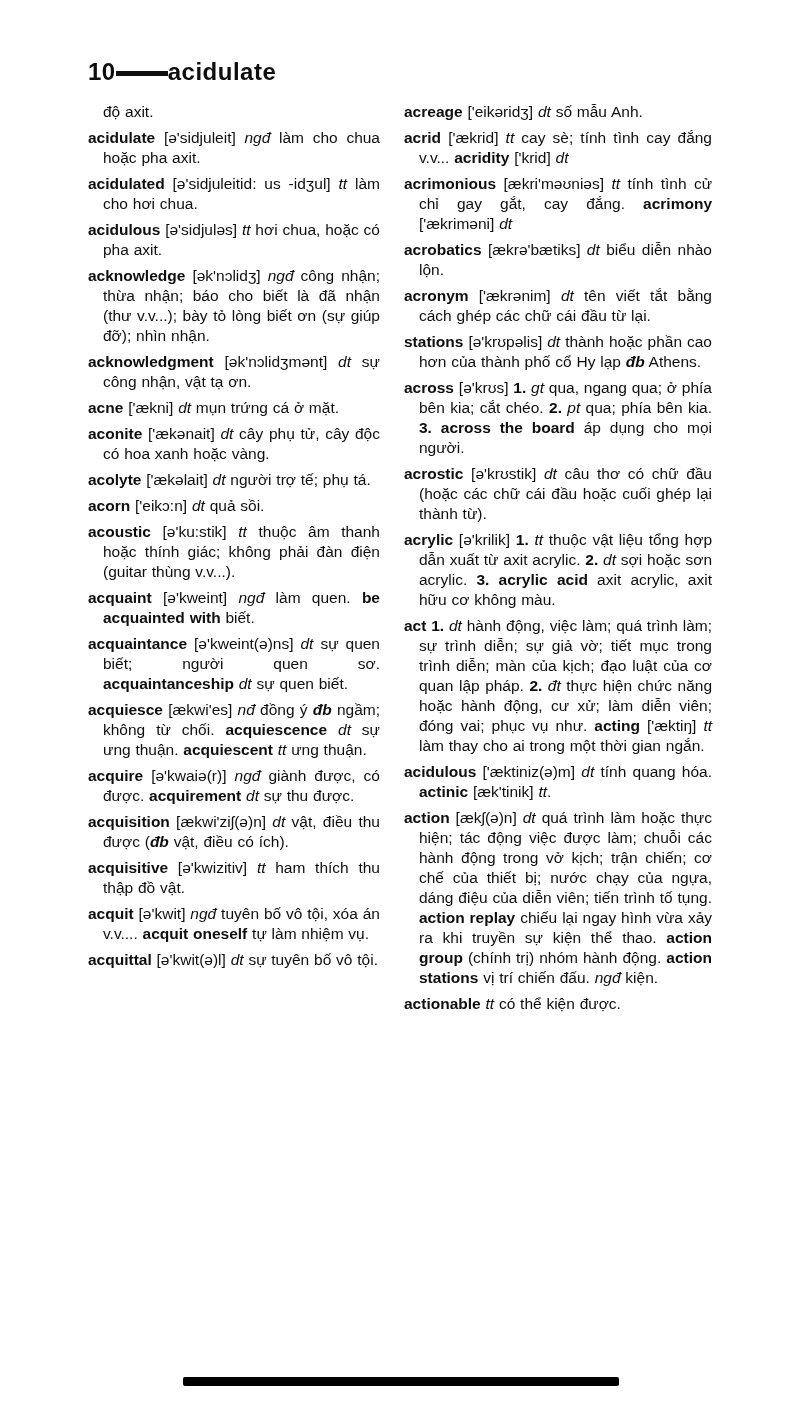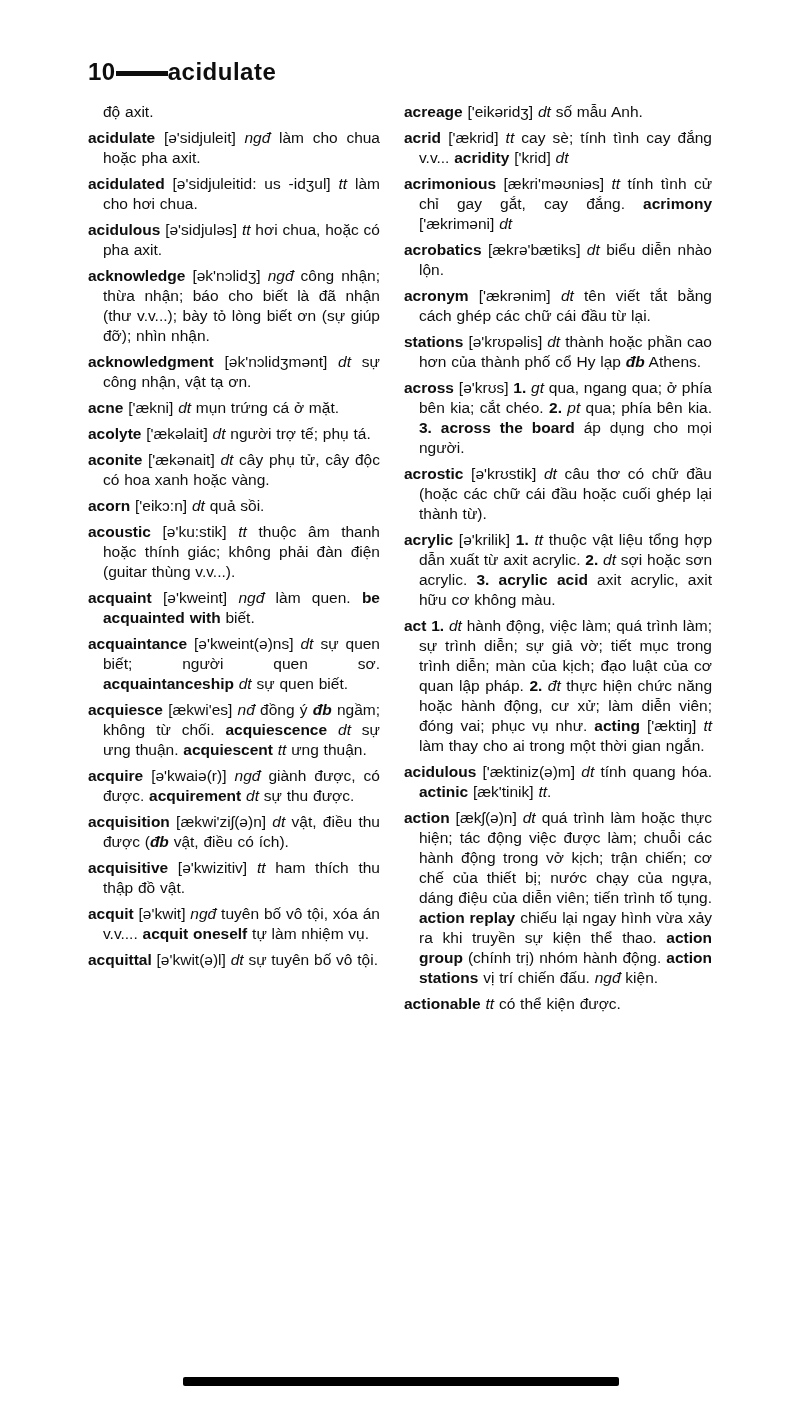--- a/index.html
+++ b/index.html
@@ -52,22 +52,22 @@
 
   <div class="columns">
     <div class="col-left" id="col-left">
         <p class="entry cont"><span>độ axit.</span></p>
         <p class="entry"><span class="bold">acidulate </span><span>[ə'sidjuleit] </span><span class="italic">ngđ</span><span> làm cho chua hoặc pha axit.</span></p>
         <p class="entry"><span class="bold">acidulated </span><span>[ə'sidjuleitid: us -idʒul] </span><span class="italic">tt</span><span> làm cho hơi chua.</span></p>
         <p class="entry"><span class="bold">acidulous </span><span>[ə'sidjuləs] </span><span class="italic">tt</span><span> hơi chua, hoặc có pha axit.</span></p>
         <p class="entry"><span class="bold">acknowledge </span><span>[ək'nɔlidʒ] </span><span class="italic">ngđ</span><span> công nhận; thừa nhận; báo cho biết là đã nhận (thư v.v...); bày tỏ lòng biết ơn (sự giúp đỡ); nhìn nhận.</span></p>
         <p class="entry"><span class="bold">acknowledgment </span><span>[ək'nɔlidʒmənt] </span><span class="italic">dt</span><span> sự công nhận, vật tạ ơn.</span></p>
         <p class="entry"><span class="bold">acne </span><span>['ækni] </span><span class="italic">dt</span><span> mụn trứng cá ở mặt.</span></p>
+        <p class="entry"><span class="bold">aconite </span><span>['ækənait] </span><span class="italic">dt</span><span> cây phụ tử, cây độc có hoa xanh hoặc vàng.</span></p>
         <p class="entry"><span class="bold">acolyte </span><span>['ækəlait] </span><span class="italic">dt</span><span> người trợ tế; phụ tá.</span></p>
-        <p class="entry"><span class="bold">aconite </span><span>['ækənait] </span><span class="italic">dt</span><span> cây phụ tử, cây độc có hoa xanh hoặc vàng.</span></p>
         <p class="entry"><span class="bold">acorn </span><span>['eikɔ:n] </span><span class="italic">dt</span><span> quả sồi.</span></p>
         <p class="entry"><span class="bold">acoustic </span><span>[ə'ku:stik] </span><span class="italic">tt</span><span> thuộc âm thanh hoặc thính giác; không phải đàn điện (guitar thùng v.v...).</span></p>
         <p class="entry"><span class="bold">acquaint </span><span>[ə'kweint] </span><span class="italic">ngđ</span><span> làm quen. </span><span class="bold">be acquainted with</span><span> biết.</span></p>
         <p class="entry"><span class="bold">acquaintance </span><span>[ə'kweint(ə)ns] </span><span class="italic">dt</span><span> sự quen biết; người quen sơ. </span><span class="bold">acquaintanceship </span><span class="italic">dt</span><span> sự quen biết.</span></p>
         <p class="entry"><span class="bold">acquiesce </span><span>[ækwi'es] </span><span class="italic">nđ</span><span> đồng ý </span><span class="bold italic">đb</span><span> ngầm; không từ chối. </span><span class="bold">acquiescence </span><span class="italic">dt</span><span> sự ưng thuận. </span><span class="bold">acquiescent </span><span class="italic">tt</span><span> ưng thuận.</span></p>
         <p class="entry"><span class="bold">acquire </span><span>[ə'kwaiə(r)] </span><span class="italic">ngđ</span><span> giành được, có được. </span><span class="bold">acquirement </span><span class="italic">dt</span><span> sự thu được.</span></p>
         <p class="entry"><span class="bold">acquisition </span><span>[ækwi'ziʃ(ə)n] </span><span class="italic">dt</span><span> vật, điều thu được (</span><span class="bold italic">đb</span><span> vật, điều có ích).</span></p>
         <p class="entry"><span class="bold">acquisitive </span><span>[ə'kwizitiv] </span><span class="italic">tt</span><span> ham thích thu thập đồ vật.</span></p>
         <p class="entry"><span class="bold">acquit </span><span>[ə'kwit] </span><span class="italic">ngđ</span><span> tuyên bố vô tội, xóa án v.v.... </span><span class="bold">acquit oneself</span><span> tự làm nhiệm vụ.</span></p>
         <p class="entry"><span class="bold">acquittal </span><span>[ə'kwit(ə)l] </span><span class="italic">dt</span><span> sự tuyên bố vô tội.</span></p>

